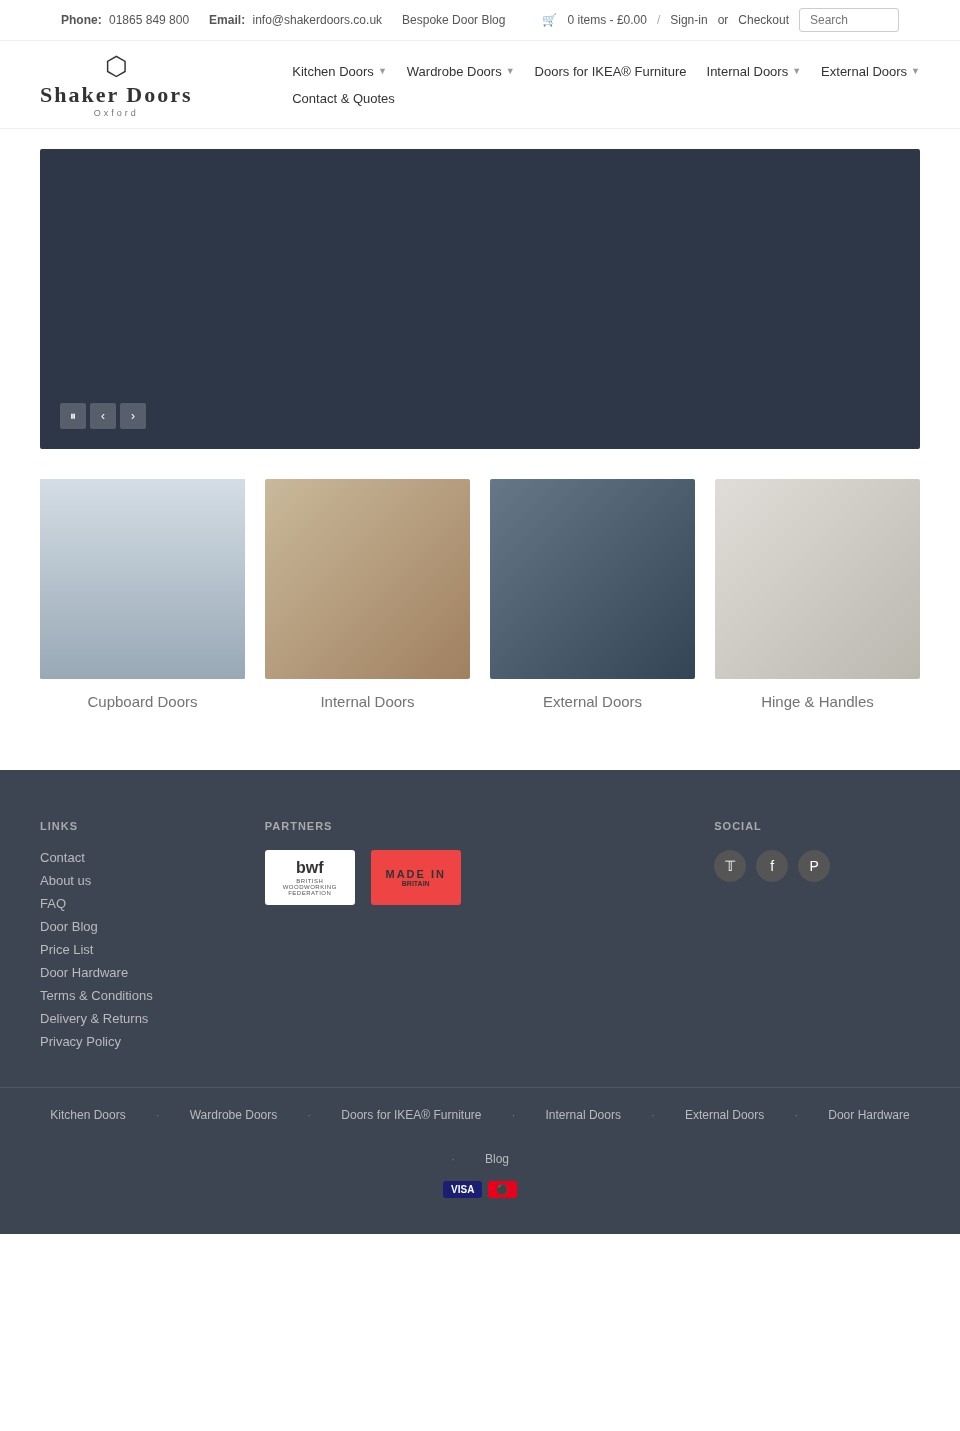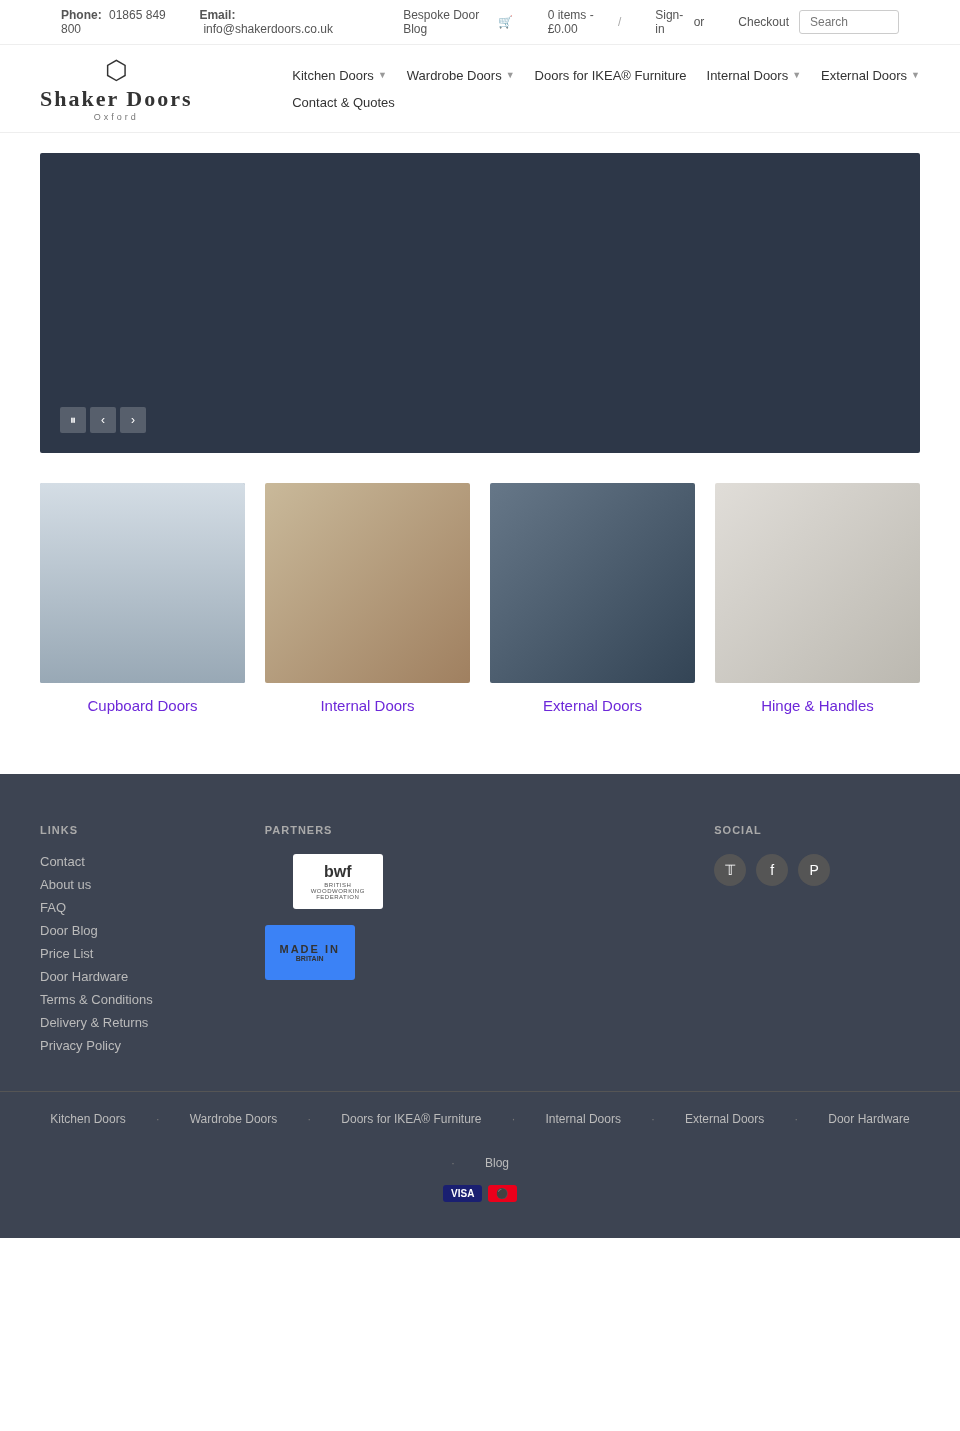--- a/index.html
+++ b/index.html
@@ -11,21 +11,21 @@
       border-bottom: 1px solid #eee;
       padding: 8px 61px;
       display: flex;
       align-items: center;
       justify-content: space-between;
       font-size: 12px;
       color: #555;
     }
     .top-bar-left { display: flex; gap: 20px; }
     .top-bar-right { display: flex; align-items: center; gap: 10px; }
-    .top-bar a { color: #555; text-decoration: none; margin-left: 24px; }
+    .top-bar a { color: #555; text-decoration: none; }
     .cart-icon { color: #888; }
     .search-box {
       border: 1px solid #ccc;
       padding: 4px 10px;
       border-radius: 3px;
       font-size: 12px;
       width: 100px;
       color: #c2410c;
     }
     .divider { color: #aaa; }
@@ -93,21 +93,21 @@
       gap: 20px;
       margin: 30px 40px;
     }
     .product-card { text-align: center; cursor: pointer; }
     .product-img-placeholder {
       width: 100%;
       height: 200px;
       border-radius: 2px;
       margin-bottom: 14px;
     }
-    .product-title { font-size: 15px; color: #6d28d9; font-weight: normal; }
+    .product-title { font-size: 15px; color: #737373; font-weight: normal; }
 
     
     .img-kitchen { background: linear-gradient(135deg, #b8c5d3 0%, #8fa0b0 50%, #7a8fa0 100%); position: relative; overflow: hidden; }
     .img-kitchen::before { content: ''; position: absolute; inset: 0; background: linear-gradient(to bottom, #d4dde5, #98a8b5); }
     .img-internal { background: linear-gradient(135deg, #c9b99a 0%, #a08060 100%); }
     .img-external { background: linear-gradient(135deg, #667788 0%, #334455 100%); }
     .img-hardware { background: linear-gradient(135deg, #e0ddd8 0%, #bbb8b0 100%); }
 
     
     .footer-main {
@@ -143,24 +143,24 @@
     .partner-logo {
       background: #fff;
       border-radius: 3px;
       display: flex;
       align-items: center;
       justify-content: center;
       padding: 8px 10px;
       min-width: 90px;
       min-height: 55px;
     }
-    .bwf-logo { flex-direction: column; margin-left: 28px; }
+    .bwf-logo { flex-direction: column; }
     .bwf-title { font-size: 16px; font-weight: bold; color: #333; line-height: 1; }
     .bwf-sub { font-size: 6px; color: #555; letter-spacing: 0.5px; text-align: center; margin-top: 2px; }
-    .mib-logo { background: #3b82f6; }
+    .mib-logo { background: #ef4444; }
     .mib-text { font-size: 7px; font-weight: bold; text-transform: uppercase; color: #333; text-align: center; }
     .mib-text-lg { font-size: 11px; font-weight: bold; letter-spacing: 2px; }
 
     
     .social-icons { display: flex; gap: 10px; margin-top: 5px; }
     .social-icon {
       width: 32px;
       height: 32px;
       background: #555;
       border-radius: 50%;

